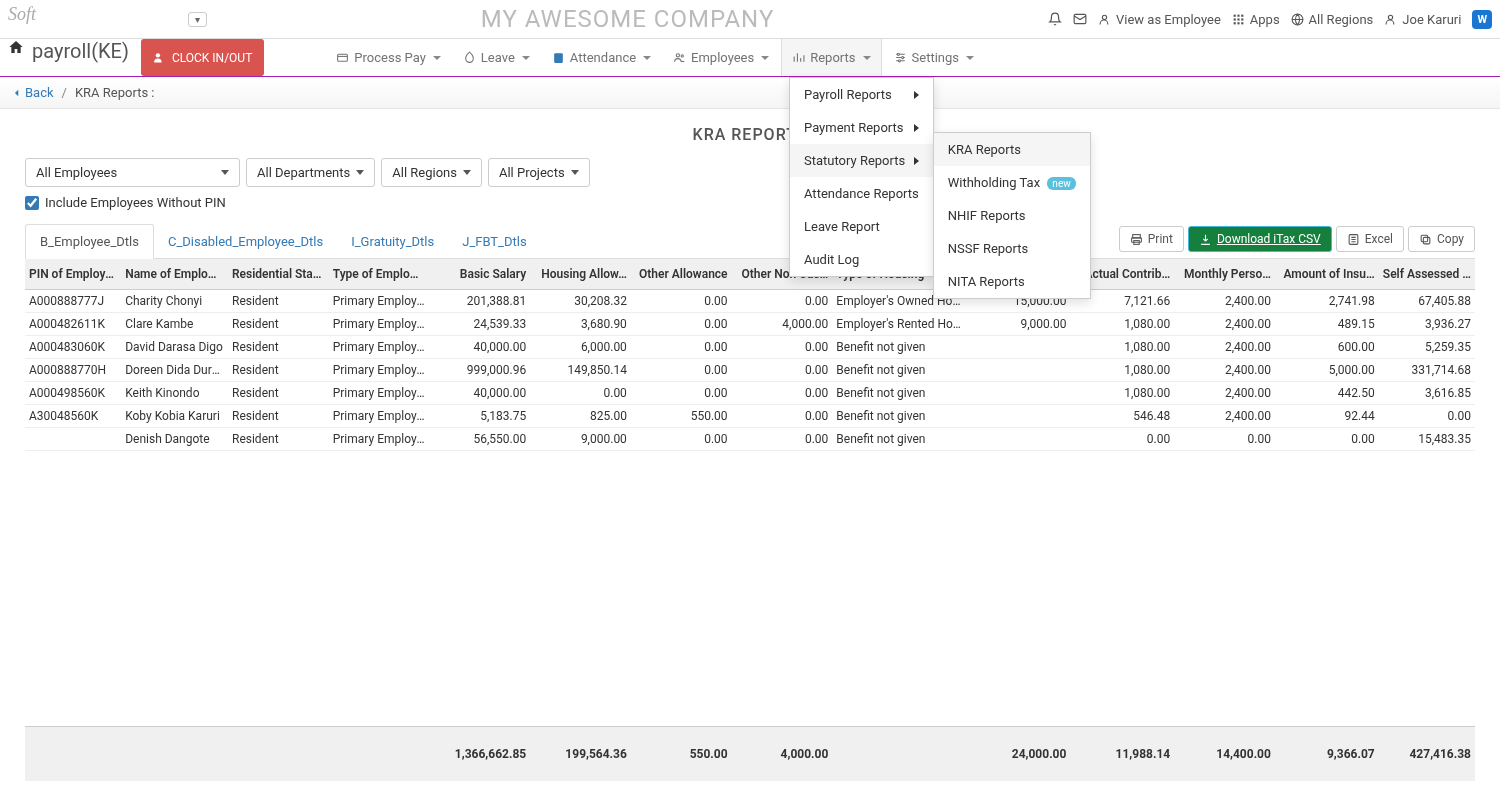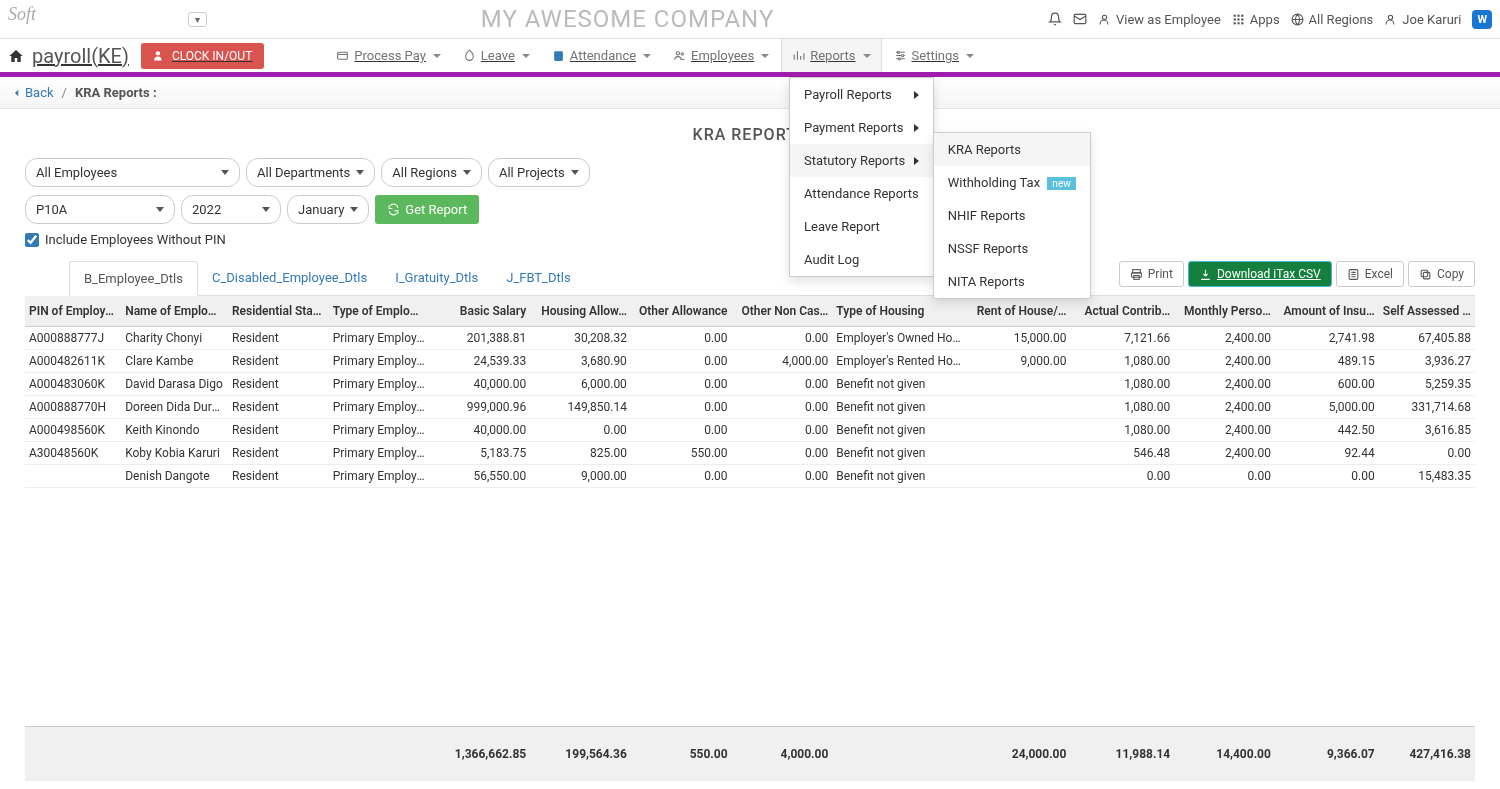--- a/index.html
+++ b/index.html
@@ -9,58 +9,58 @@
 .topbar { display: flex; align-items: center; height: 39px; border-bottom: 1px solid #ddd; padding: 0 8px; background: #fff; }
 .logo { width: 50px; height: 30px; color: #aaa; font-style: italic; font-family: cursive; font-size: 18px; margin-right: 120px; }
 .logo-dd { border: 1px solid #ccc; border-radius: 3px; padding: 1px 6px; font-size: 10px; color: #666; cursor: pointer; margin-left: 10px; }
 .company { flex: 1; text-align: center; font-size: 24px; color: #bbb; font-weight: 400; letter-spacing: 1px; }
 .top-actions { display: flex; align-items: center; gap: 11px; }
 .top-link { display: inline-flex; align-items: center; gap: 5px; color: #555; font-size: 13px; cursor: pointer; }
 .top-link svg { width: 14px; height: 14px; }
 .chat-badge { background: #1976d2; color: #fff; border-radius: 4px; padding: 3px 5px; font-weight: bold; font-size: 11px; }
 
 
-.navbar { display: flex; align-items: center; height: 38px; border-bottom: 5px solid #a21caf; padding: 0 8px; background: #fff; text-decoration: underline; }
+.navbar { display: flex; height: 38px; border-bottom: 1px solid #a21caf; padding: 0 8px; background: #fff; }
 .home-ic { width: 16px; height: 16px; margin-right: 8px; color: #333; cursor: pointer; }
 .module-name { font-size: 20px; color: #555; margin-right: 12px; }
 .clock-btn { background: #d9534f; color: #fff; border: none; padding: 6px 12px; border-radius: 3px; font-size: 12px; cursor: pointer; display: inline-flex; align-items: center; gap: 6px; }
 .nav-menus { margin-left: auto; display: flex; gap: 2px; padding-right: 508px; }
 .nav-item { display: inline-flex; align-items: center; gap: 5px; padding: 9px 10px; color: #737373; font-size: 13px; cursor: pointer; position: relative; }
 .nav-item.active { background: #f5f5f5; border-left: 1px solid #ddd; border-right: 1px solid #ddd; }
 .caret { width: 0; height: 0; border-left: 4px solid transparent; border-right: 4px solid transparent; border-top: 4px solid #888; display: inline-block; margin-left: 2px; }
 
 
 .dropdown { position: absolute; top: 77px; left: 789px; background: #fff; border: 1px solid #ccc; box-shadow: 0 4px 10px rgba(0,0,0,.12); z-index: 100; min-width: 120px; }
 .dropdown-item { padding: 9px 14px; font-size: 13px; color: #333; cursor: pointer; display: flex; align-items: center; justify-content: space-between; white-space: nowrap; }
 .dropdown-item:hover, .dropdown-item.hover { background: #f5f5f5; }
 .submenu { position: absolute; left: 100%; top: 54px; background: #fff; border: 1px solid #ccc; box-shadow: 0 4px 10px rgba(0,0,0,.12); min-width: 120px; }
 .arrow-r { width: 0; height: 0; border-top: 4px solid transparent; border-bottom: 4px solid transparent; border-left: 5px solid #333; }
-.badge-new { background: #5bc0de; color: #fff; font-size: 10px; padding: 1px 5px; border-radius: 0; margin-left: 4px; }
+.badge-new { background: #5bc0de; color: #fff; font-size: 10px; padding: 1px 5px; border-radius: 6px; margin-left: 4px; }
 
 
 .breadcrumb { display: flex; align-items: center; padding: 8px 12px; font-size: 13px; background: linear-gradient(to bottom, #fff, #f5f5f5); border-bottom: 1px solid #e5e5e5; }
 .breadcrumb .back { color: #337ab7; cursor: pointer; display: inline-flex; align-items: center; gap: 3px; }
 .breadcrumb .sep { margin: 0 8px; color: #888; }
-.breadcrumb .current { color: #555; font-weight: 700; text-align: right; }
+.breadcrumb .current { color: #555; font-weight: 400; text-align: right; }
 
 
 .content { padding: 10px 25px; }
 .page-title { text-align: center; font-size: 16px; color: #555; font-weight: 500; margin: 6px 0 14px; letter-spacing: 1px; }
 
 
 .filter-row { display: flex; gap: 6px; margin-bottom: 8px; align-items: center; }
-.sel { border: 1px solid #ccc; border-radius: 12px; padding: 6px 10px; font-size: 13px; background: #fff; cursor: pointer; display: inline-flex; align-items: center; gap: 6px; text-align: center; }
+.sel { border: 1px solid #ccc; border-radius: 3px; padding: 6px 10px; font-size: 13px; background: #fff; cursor: pointer; display: inline-flex; align-items: center; gap: 6px; text-align: center; }
 .sel.wide { min-width: 215px; justify-content: space-between; }
 .sel-caret { width: 0; height: 0; border-left: 4px solid transparent; border-right: 4px solid transparent; border-top: 5px solid #555; }
 .get-btn { background: #5cb85c; color: #fff; border: none; padding: 7px 12px; border-radius: 3px; font-size: 13px; cursor: pointer; display: inline-flex; align-items: center; gap: 5px; }
 .checkbox-row { display: flex; align-items: center; gap: 6px; margin-top: 8px; margin-bottom: 14px; font-size: 13px; }
 .checkbox-row input { width: 14px; height: 14px; accent-color: #337ab7; }
 
 
-.tabs-row { display: flex; align-items: flex-start; border-bottom: 1px solid #ddd; margin-bottom: 0; margin-left: 44px; }
+.tabs-row { display: flex; align-items: flex-end; border-bottom: 1px solid #ddd; margin-bottom: 0; }
 .tab { padding: 9px 14px; font-size: 13px; color: #337ab7; cursor: pointer; }
 .tab.active { color: #555; background: #fff; border: 1px solid #ddd; border-bottom-color: #fff; margin-bottom: -1px; border-radius: 3px 3px 0 0; }
 .tab-actions { margin-left: auto; display: flex; gap: 4px; padding-bottom: 6px; }
 .act-btn { border: 1px solid #ccc; background: #fff; color: #555; padding: 5px 10px; border-radius: 3px; font-size: 12px; cursor: pointer; display: inline-flex; align-items: center; gap: 5px; }
 .act-btn.primary { background: #15803d; border-color: #46b8da; color: #fff; text-decoration: underline; }
 
 
 .tbl { width: 100%; border-collapse: collapse; table-layout: fixed; }
 .tbl th { text-align: left; font-size: 12px; font-weight: 600; padding: 8px 4px; border-bottom: 1px solid #ccc; white-space: nowrap; overflow: hidden; text-overflow: ellipsis; background: #f0f0f0; }
 .tbl td { font-size: 12px; padding: 4px 4px; border-bottom: 1px solid #eee; white-space: nowrap; overflow: hidden; text-overflow: ellipsis; }
@@ -262,41 +262,20 @@
     <span class="sel">
         <span>All Regions</span> 
         <span class="sel-caret"></span>
       </span>
     <span class="sel">
         <span>All Projects</span> 
         <span class="sel-caret"></span>
       </span>
   </div>
 
-  <div class="filter-row">
-    <span class="sel" style="min-width:150px; justify-content:space-between">
-        <span>P10A</span>
-        <span class="sel-caret"></span>
-      </span>
-    <span class="sel" style="min-width:100px; justify-content:space-between">
-        <span>2022</span>
-        <span class="sel-caret"></span>
-      </span>
-    <span class="sel" style="justify-content:space-between">
-        <span>January</span>
-        <span class="sel-caret"></span>
-      </span>
-    <button class="get-btn">
-        <svg class="ico" viewBox="0 0 24 24" fill="none" stroke="currentColor" stroke-width="2">
-          <path d="M4 4v6h6M20 20v-6h-6"></path>
-          <path d="M20 9A8 8 0 006 5M4 15a8 8 0 0014 4"></path>
-        </svg>
-        <span>Get Report</span>
-      </button>
-  </div>
 
   <div class="checkbox-row">
     <input type="checkbox" checked="" style="">
     <span>Include Employees Without PIN</span>
   </div>
 
   <div class="tabs-row">
     <span class="tab active">B_Employee_Dtls</span>
     <span class="tab">C_Disabled_Employee_Dtls</span>
     <span class="tab">I_Gratuity_Dtls</span>

